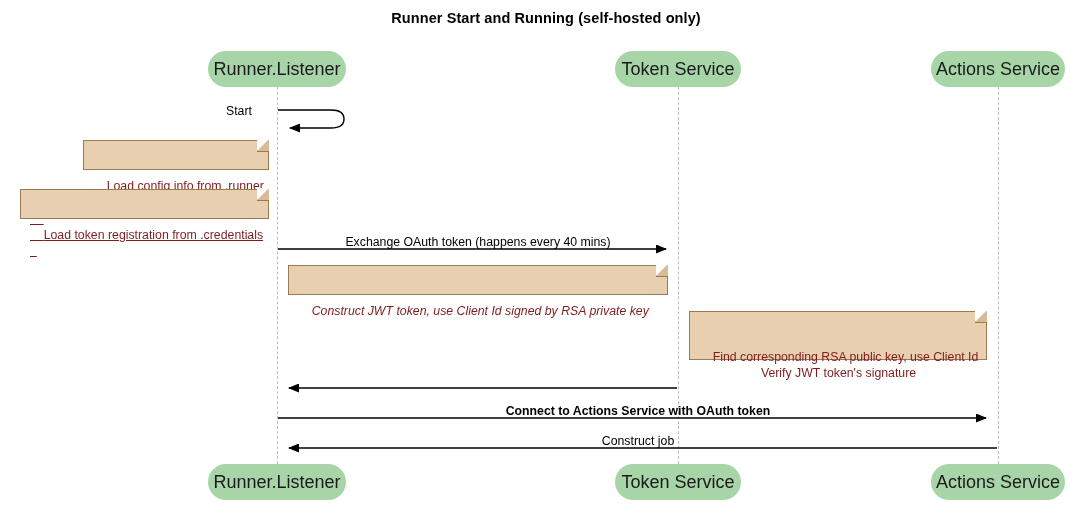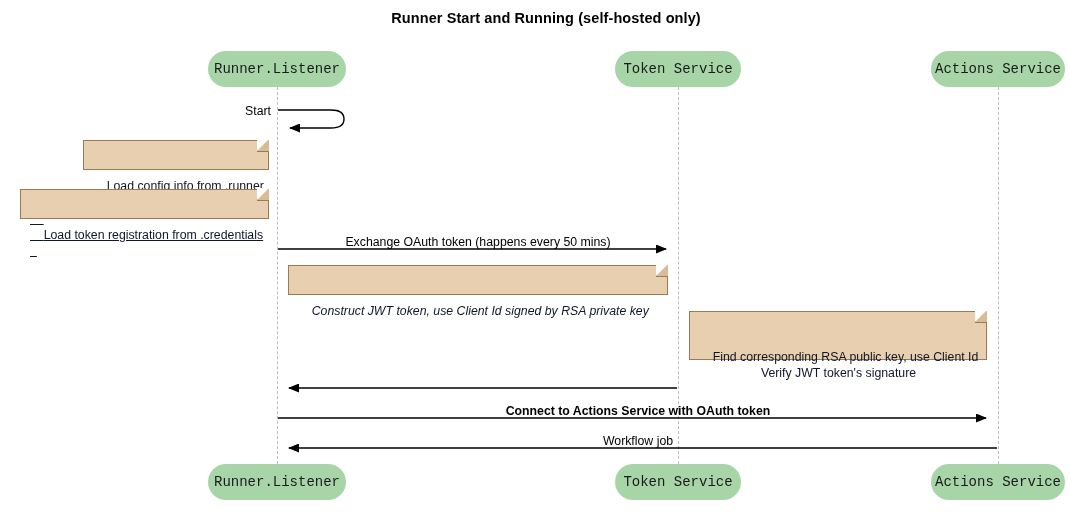--- a/index.html
+++ b/index.html
@@ -38,42 +38,41 @@
 
   
   .participant {
     position: absolute;
     height: 36px;
     border-radius: 18px;
     background: #a8d5a8;
     display: flex;
     align-items: center;
     justify-content: center;
-    font-size: 14px;
+    font-size: 18px;
     color: #1a1a1a;
     box-sizing: border-box;
     white-space: nowrap;
-    font-family: Liberation Mono, monospace;
   }
 
   
   .lifeline {
     position: absolute;
     width: 0;
     border-left: 1px dashed #bdbdbd;
   }
 
   
   .note {
     position: absolute;
     background: #e8cfb0;
     border: 1px solid #9c7a52;
     box-sizing: border-box;
     font-size: 12.3px;
-    color: #0f172a;
+    color: #7f1d1d;
     padding: 5px 8px 5px 9px;
     line-height: 16px;
     white-space: pre;
   }
   .note .dogear {
     position: absolute;
     right: -1px;
     top: -1px;
     width: 11px;
     height: 11px;
@@ -166,28 +165,28 @@
 
     <g>
       <line x1="267" y1="418" x2="975" y2="418" stroke="#000000" stroke-width="1.4" marker-end="url(#ah-right)"></line>
     </g>
 
     <g>
       <line x1="986" y1="448" x2="278" y2="448" stroke="#000000" stroke-width="1.4" marker-end="url(#ah-left)"></line>
     </g>
   </svg>
 
-  <div class="msg-label" style="left:196px; top:104px; width:64px; text-align:right;">Start</div>
-
-  <div class="msg-label" style="left:267px; top:235px; width:400px;">Exchange OAuth token (happens every 50 mins)</div>
+  <div class="msg-label" style="left:196px; top:104px; width:64px; ">Start</div>
+
+  <div class="msg-label" style="left:267px; top:235px; width:400px;">Exchange OAuth token (happens every 40 mins)</div>
 
 
   <div class="msg-label" style="left:267px; top:404px; width:720px;font-weight:bold;">Connect to Actions Service with OAuth token</div>
 
-  <div class="msg-label" style="left:267px; top:434px; width:720px;">Workflow job</div>
+  <div class="msg-label" style="left:267px; top:434px; width:720px;">Construct job</div>
 
   <div class="note" style="left:72px; top:140px; width:186px; height:30px;">
     <span class="dogear"></span>
     <span>Load config info from .runner</span>
   </div>
 
   <div class="note" style="left:9px; top:189px; width:249px; height:30px;text-decoration:underline;">
     <span class="dogear"></span>
     <span>Load token registration from .credentials</span>
   </div>

